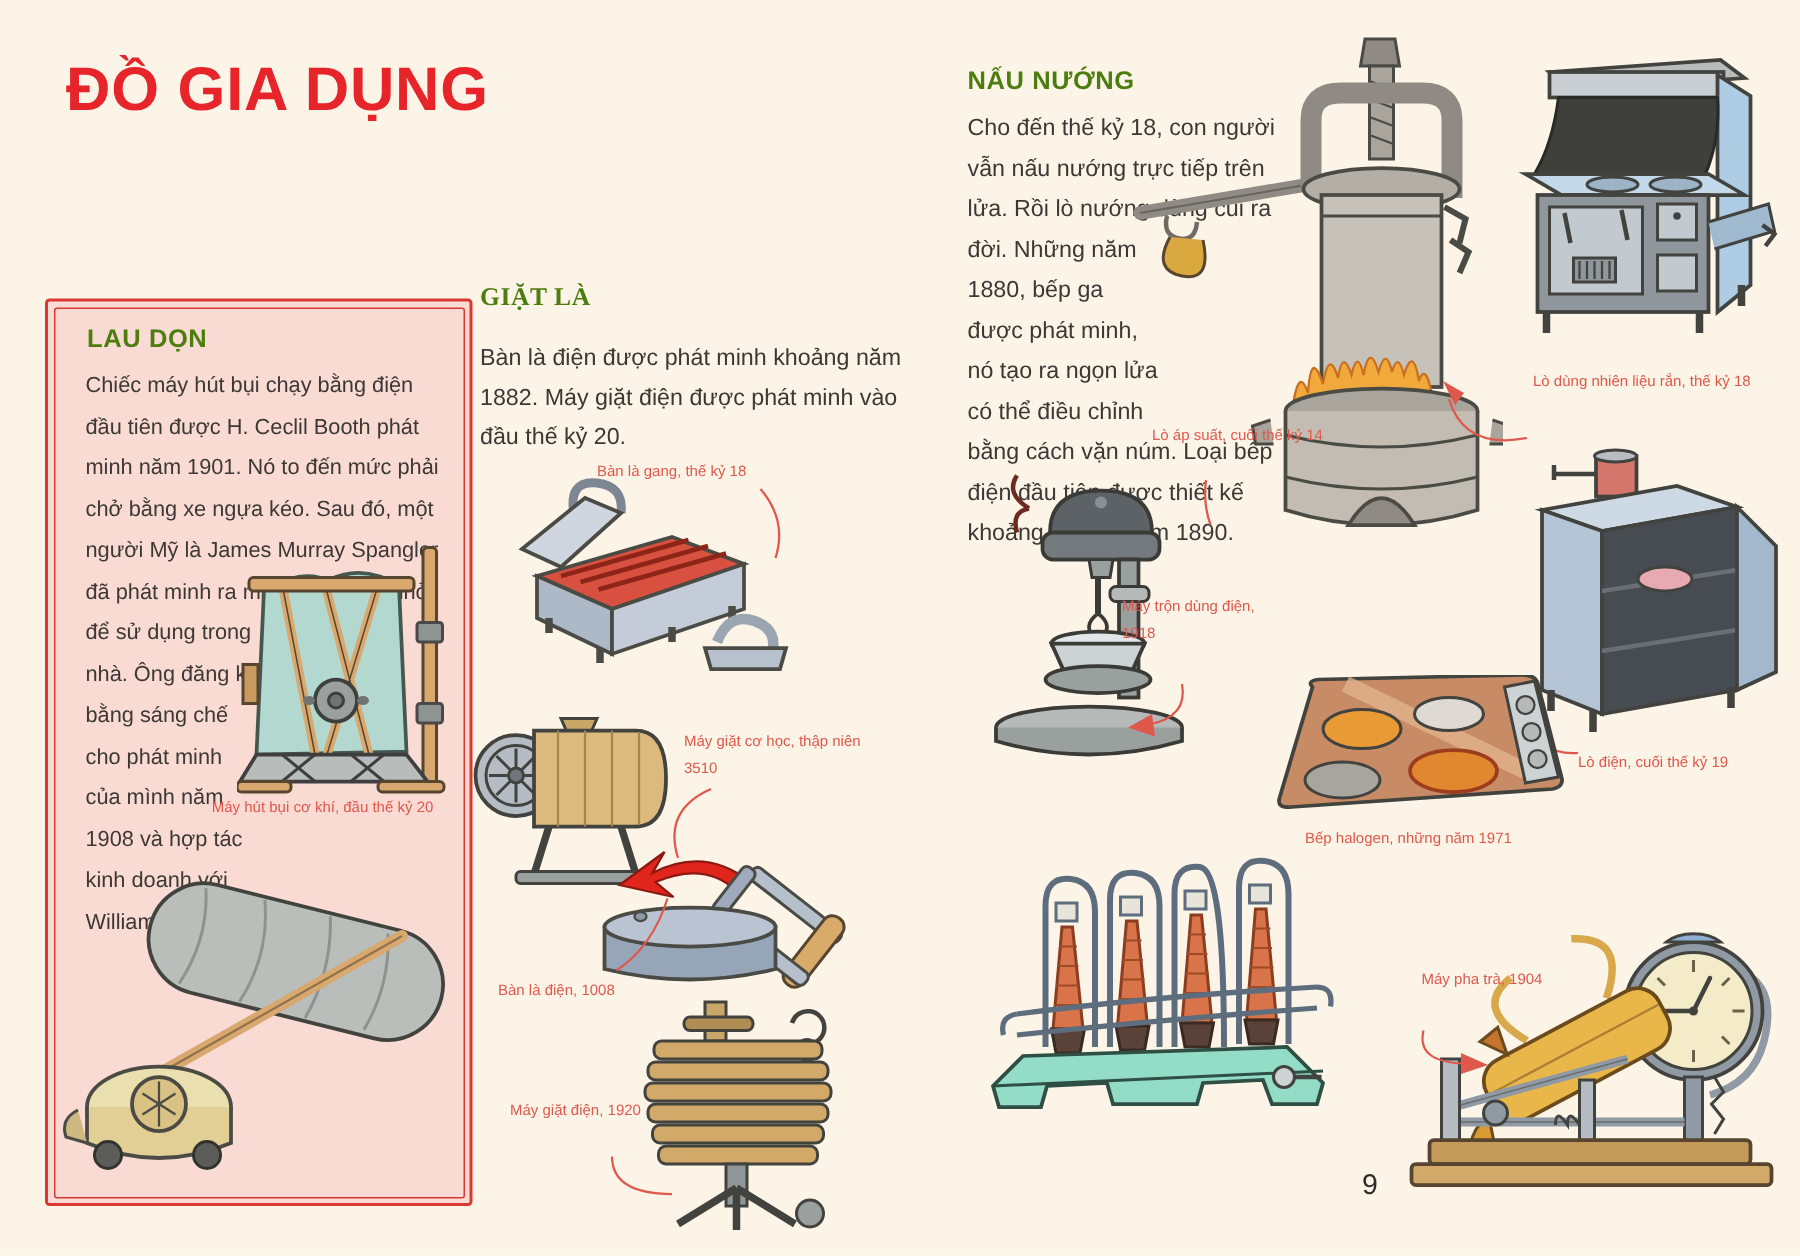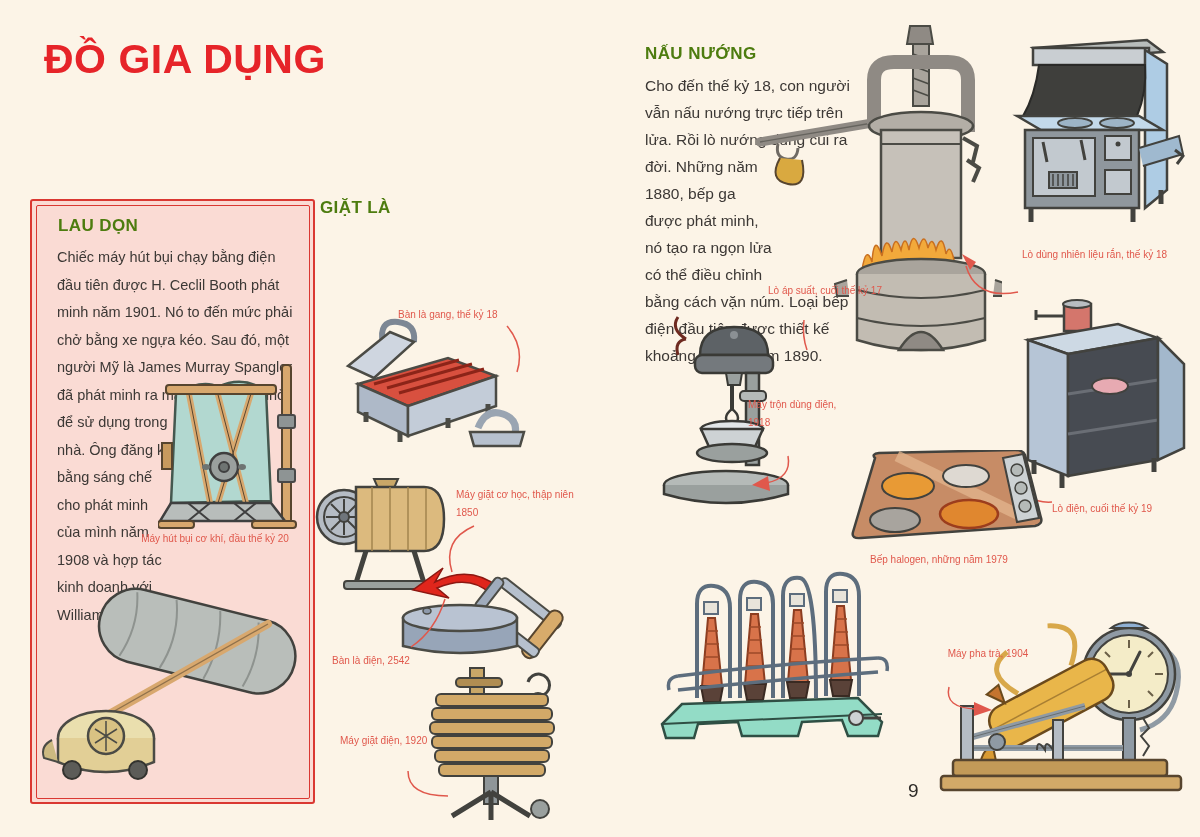--- a/index.html
+++ b/index.html
@@ -66,21 +66,22 @@
     <path d="M52,140 L232,38" stroke="#57452f" stroke-width="1.4" opacity=".55"></path>
     <ellipse cx="70" cy="152" rx="48" ry="27" fill="#eadfae" stroke="#4b4b45" stroke-width="2.5"></ellipse>
     <path d="M22,152 L22,176 Q70,196 118,176 L118,152" fill="#e2cf96" stroke="#4b4b45" stroke-width="2.5"></path>
     <circle cx="70" cy="150" r="18" fill="#d9c283" stroke="#4b4b45" stroke-width="2.5"></circle>
     <path d="M59,143 l22,14 M59,157 l22,-14 M70,135 l0,30" stroke="#4b4b45" stroke-width="1.5"></path>
     <circle cx="36" cy="184" r="9" fill="#5c5c58" stroke="#33332f" stroke-width="2"></circle>
     <circle cx="102" cy="184" r="9" fill="#5c5c58" stroke="#33332f" stroke-width="2"></circle>
     <path d="M16,154 Q4,160 8,172 L22,176" fill="#cdb981" stroke="#4b4b45" stroke-width="2"></path>
   </svg>
 
-  <div class="abs section-heading" style="left:320px;top:198px;">GIẶT LÀ</div>
+  <div class="abs section-heading" style="left:320px;top:188px;font-family:Liberation Serif, serif;">GIẶT LÀ</div>
+  <div class="abs body-text" style="left:320px;top:226px;width:292px;">Bàn là điện được phát minh khoảng năm 1882. Máy giặt điện được phát minh vào đầu thế kỷ 20.</div>
 
   <div class="abs caption" style="left:398px;top:306px;width:180px;">Bàn là gang, thế kỷ 18</div>
   <svg class="abs leader" style="left:495px;top:323px;" width="40" height="52" viewBox="0 0 40 52">
     <path d="M12,3 Q30,24 22,49" fill="none" stroke="#e0584c" stroke-width="1.5"></path>
   </svg>
 
   <svg class="abs" style="left:328px;top:312px;" width="205" height="150" viewBox="0 0 205 150">
     <path d="M55,32 Q50,8 70,10 Q88,12 86,30" fill="none" stroke="#7d8794" stroke-width="6"></path>
     <path d="M20,54 L62,20 L86,30 L46,66 Z" fill="#cfd6e0" stroke="#4b4b45" stroke-width="2.5"></path>
     <path d="M30,72 L120,46 L168,64 L80,94 Z" fill="#d8503f" stroke="#4b4b45" stroke-width="2.5"></path>
@@ -96,38 +97,38 @@
     <circle cx="30" cy="62" r="27" fill="#b5bcc4" stroke="#42423e" stroke-width="2.5"></circle>
     <circle cx="30" cy="62" r="20" fill="none" stroke="#42423e" stroke-width="2"></circle>
     <path d="M30,44 V80 M12,62 H48 M17,49 L43,75 M43,49 L17,75" stroke="#42423e" stroke-width="2"></path>
     <circle cx="30" cy="62" r="5" fill="#6f757b" stroke="#42423e" stroke-width="2"></circle>
     <path d="M60,24 h24 l-4,9 h-16 Z" fill="#c9a768" stroke="#42423e" stroke-width="2"></path>
     <path d="M42,32 L110,32 Q130,32 130,64 Q130,96 110,96 L42,96 Z" fill="#dcba7e" stroke="#42423e" stroke-width="2.5"></path>
     <path d="M58,32 V96 M76,32 V96 M94,32 V96 M112,33 V95" stroke="#a3854f" stroke-width="1.5"></path>
     <path d="M52,96 L42,128 M100,96 L110,128" stroke="#42423e" stroke-width="5"></path>
     <rect x="30" y="126" width="92" height="8" rx="3" fill="#9aa09e" stroke="#42423e" stroke-width="2"></rect>
   </svg>
-  <div class="abs caption" style="left:456px;top:486px;width:135px;">Máy giặt cơ học, thập niên 1850</div>
+  <div class="abs caption" style="left:456px;top:486px;width:135px;">Máy giặt cơ học, thập niên 3510</div>
   <svg class="abs leader" style="left:436px;top:522px;" width="45" height="55" viewBox="0 0 45 55">
     <path d="M38,4 Q6,18 16,50" fill="none" stroke="#e0584c" stroke-width="1.5"></path>
   </svg>
 
   <svg class="abs" style="left:385px;top:556px;" width="185" height="114" viewBox="0 0 185 114">
     <path d="M115,32 Q85,8 50,26 L58,12 L28,34 L64,42 L52,32 Q85,18 106,38 Z" fill="#e0261c" stroke="#8c1812" stroke-width="1.5"></path>
     <g transform="rotate(38 128 68)">
       <rect x="92" y="36" width="74" height="10" rx="4" fill="#b6c0cd" stroke="#4b4b45" stroke-width="2"></rect>
       <rect x="150" y="30" width="15" height="56" rx="7" fill="#d8ab6b" stroke="#57452f" stroke-width="2"></rect>
       <rect x="92" y="72" width="74" height="10" rx="4" fill="#b6c0cd" stroke="#4b4b45" stroke-width="2"></rect>
       <rect x="86" y="40" width="10" height="38" rx="4" fill="#9fabbc" stroke="#4b4b45" stroke-width="2"></rect>
     </g>
     <path d="M18,62 L132,62 L132,90 Q75,104 18,90 Z" fill="#97a5b8" stroke="#4b4b45" stroke-width="2.5"></path>
     <ellipse cx="75" cy="62" rx="57" ry="13" fill="#b9c3d2" stroke="#4b4b45" stroke-width="2.5"></ellipse>
     <ellipse cx="42" cy="55" rx="4" ry="3" fill="#8d99ab" stroke="#4b4b45" stroke-width="1.5"></ellipse>
   </svg>
-  <div class="abs caption" style="left:332px;top:652px;width:160px;">Bàn là điện, 2542</div>
+  <div class="abs caption" style="left:332px;top:652px;width:160px;">Bàn là điện, 1008</div>
   <svg class="abs leader" style="left:405px;top:596px;" width="45" height="55" viewBox="0 0 45 55">
     <path d="M40,3 Q30,35 6,51" fill="none" stroke="#e0584c" stroke-width="1.5"></path>
   </svg>
 
   <svg class="abs" style="left:420px;top:664px;" width="148" height="160" viewBox="0 0 148 160">
     <rect x="50" y="4" width="14" height="26" fill="#c9a768" stroke="#42423e" stroke-width="2"></rect>
     <rect x="36" y="14" width="46" height="9" rx="4" fill="#b08d52" stroke="#42423e" stroke-width="2"></rect>
     <path d="M108,18 a11,11 0 1 1 12,14" fill="none" stroke="#42423e" stroke-width="3"></path>
     <circle cx="118" cy="36" r="7" fill="#9aa09e" stroke="#42423e" stroke-width="2"></circle>
     <g fill="#d2a968" stroke="#42423e" stroke-width="2">
@@ -167,21 +168,21 @@
     <rect x="129" y="108" width="80" height="128" fill="#c6c1b9" stroke="#4b4b45" stroke-width="2.5"></rect>
     <path d="M129,122 h80" stroke="#4b4b45" stroke-width="2"></path>
     <path d="M211,116 l14,8 l-4,16 M215,138 l12,8 l-6,14" stroke="#4b4b45" stroke-width="4" fill="none"></path>
     <path d="M110,248 q4,-26 10,-8 q2,-30 10,-6 q4,-24 10,-4 q3,-20 9,-2 q4,-18 8,0 q4,-22 10,-2 q5,-18 9,0 q4,-14 8,2 q6,-20 10,4 q4,-12 8,6 l0,12 l-92,0 Z" fill="#f2a93b" stroke="#c96f1f" stroke-width="1.5"></path>
     <ellipse cx="169" cy="252" rx="64" ry="15" fill="#a9a49c" stroke="#4b4b45" stroke-width="2.5"></ellipse>
     <path d="M105,252 L105,318 Q169,338 233,318 L233,252" fill="#c2bcb2" stroke="#4b4b45" stroke-width="2.5"></path>
     <path d="M105,268 Q169,284 233,268 M105,296 Q169,312 233,296" fill="none" stroke="#4b4b45" stroke-width="2"></path>
     <path d="M147,328 q22,-36 44,0 Z" fill="#8f8a84" stroke="#4b4b45" stroke-width="2.5"></path>
     <path d="M95,258 l-12,4 l2,12 l12,0 M243,258 l12,4 l-2,12 l-12,0" fill="#a9a49c" stroke="#4b4b45" stroke-width="2"></path>
   </svg>
-  <div class="abs caption" style="left:768px;top:282px;width:120px;">Lò áp suất, cuối thế kỷ 17</div>
+  <div class="abs caption" style="left:768px;top:282px;width:120px;">Lò áp suất, cuối thế kỷ 14</div>
   <svg class="abs leader" style="left:796px;top:318px;" width="20" height="35" viewBox="0 0 20 35">
     <path d="M8,2 Q6,18 11,32" fill="none" stroke="#e0584c" stroke-width="1.5"></path>
   </svg>
 
   <svg class="abs" style="left:1005px;top:38px;" width="180" height="205" viewBox="0 0 180 205">
     <path d="M28,10 L142,2 L158,14 L44,22 Z" fill="#b8bdbb" stroke="#42423e" stroke-width="2.5"></path>
     <rect x="28" y="10" width="116" height="17" fill="#c9ced2" stroke="#42423e" stroke-width="2.5"></rect>
     <path d="M140,12 L162,26 L162,152 L140,170 Z" fill="#aecce4" stroke="#42423e" stroke-width="2.5"></path>
     <path d="M34,27 Q30,58 18,78 L132,78 Q142,54 140,27 Z" fill="#3f3f3c" stroke="#2a2a28" stroke-width="2"></path>
     <path d="M12,78 L134,78 L158,92 L36,92 Z" fill="#c3d9ea" stroke="#42423e" stroke-width="2.5"></path>
@@ -249,21 +250,21 @@
     <path d="M52,6 L172,64" stroke="#e3b68e" stroke-width="11" opacity=".75"></path>
     <ellipse cx="63" cy="36" rx="26" ry="13" fill="#e89a35" stroke="#42423e" stroke-width="2"></ellipse>
     <ellipse cx="121" cy="26" rx="23" ry="11" fill="#ded9d2" stroke="#42423e" stroke-width="2"></ellipse>
     <ellipse cx="50" cy="70" rx="25" ry="12" fill="#a8a49e" stroke="#42423e" stroke-width="2"></ellipse>
     <ellipse cx="124" cy="64" rx="29" ry="14" fill="#e0872f" stroke="#9c3d1d" stroke-width="2.5"></ellipse>
     <path d="M158,8 L178,4 L194,68 L172,72 Z" fill="#cdd2d4" stroke="#42423e" stroke-width="2"></path>
     <circle cx="172" cy="20" r="6" fill="#b5bab8" stroke="#42423e" stroke-width="1.5"></circle>
     <circle cx="176" cy="38" r="6" fill="#b5bab8" stroke="#42423e" stroke-width="1.5"></circle>
     <circle cx="180" cy="56" r="6" fill="#b5bab8" stroke="#42423e" stroke-width="1.5"></circle>
   </svg>
-  <div class="abs caption" style="left:870px;top:551px;width:220px;">Bếp halogen, những năm 1979</div>
+  <div class="abs caption" style="left:870px;top:551px;width:220px;">Bếp halogen, những năm 1971</div>
 
   <svg class="abs" style="left:652px;top:556px;" width="238" height="208" viewBox="0 0 238 208">
     <g fill="none" stroke="#5d6d7d" stroke-width="4">
       <path d="M45,142 L45,48 Q45,28 62,30 Q78,32 78,52 L78,142"></path>
       <path d="M88,142 L88,44 Q88,24 105,26 Q121,28 121,48 L121,142"></path>
       <path d="M131,142 L131,40 Q131,20 148,22 Q164,24 164,142"></path>
       <path d="M174,140 L174,36 Q174,16 191,18 Q207,20 207,40 L207,140"></path>
     </g>
     <g stroke="#8c3d20" stroke-width="2">
       <path d="M56,62 L50,130 L70,130 L63,62 Z" fill="#d8734a"></path>

